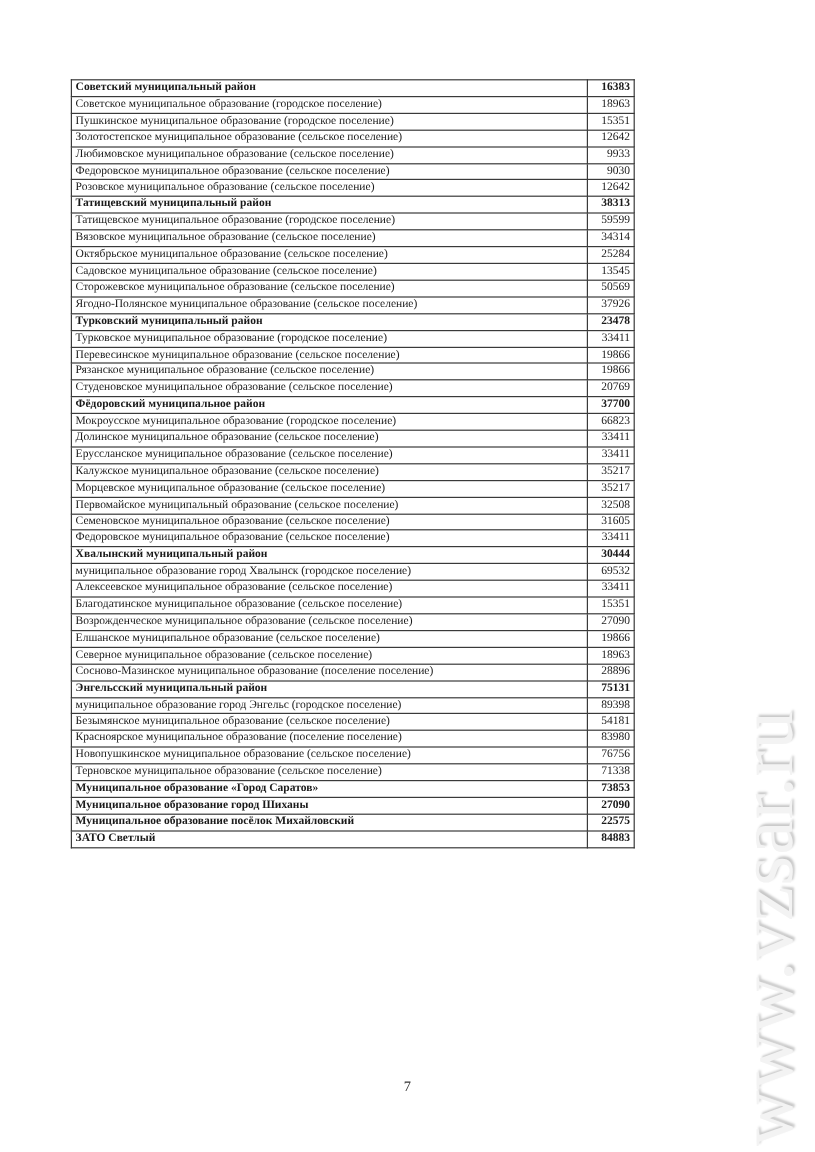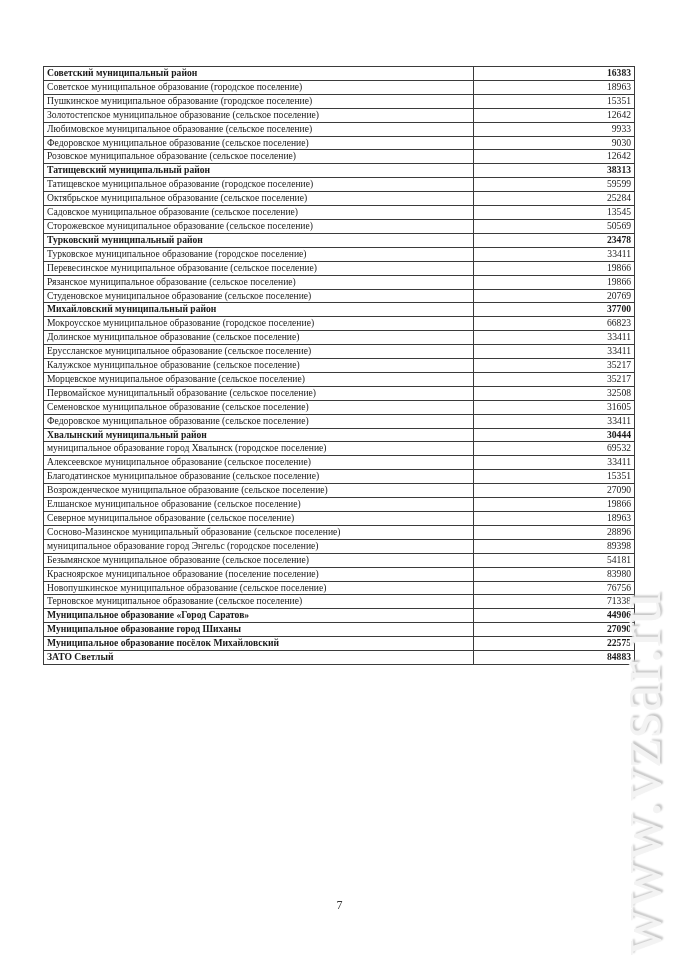--- a/index.html
+++ b/index.html
@@ -10,23 +10,23 @@
   body {
     width: 679px;
     height: 960px;
     position: relative;
     overflow: hidden;
     font-family: "DejaVu Serif", "Liberation Serif", serif;
     color: #1a1a1a;
   }
   .page-table {
     position: absolute;
-    left: 43px;
+    left: 59px;
     top: 66px;
-    width: 592px;
+    width: 470px;
     border-collapse: collapse;
     table-layout: fixed;
   }
   .page-table td {
     border: 1px solid #3a3a3a;
     height: 12.9px;
     padding: 0 3px;
     font-size: 9.6px;
     line-height: 12.9px;
     white-space: nowrap;
@@ -96,31 +96,39 @@
       </tr>
       <tr class="bold">
         <td class="name">Татищевский муниципальный район</td>
         <td class="val">38313</td>
       </tr>
       <tr>
         <td class="name">Татищевское муниципальное образование (городское поселение)</td>
         <td class="val">59599</td>
       </tr>
       <tr>
+        <td class="name">Вязовское муниципальное образование (сельское поселение)</td>
+        <td class="val">34314</td>
+      </tr>
+      <tr>
         <td class="name">Октябрьское муниципальное образование (сельское поселение)</td>
         <td class="val">25284</td>
       </tr>
       <tr>
         <td class="name">Садовское муниципальное образование (сельское поселение)</td>
         <td class="val">13545</td>
       </tr>
       <tr>
         <td class="name">Сторожевское муниципальное образование (сельское поселение)</td>
         <td class="val">50569</td>
       </tr>
+      <tr>
+        <td class="name">Ягодно-Полянское муниципальное образование (сельское поселение)</td>
+        <td class="val">37926</td>
+      </tr>
       <tr class="bold">
         <td class="name">Турковский муниципальный район</td>
         <td class="val">23478</td>
       </tr>
       <tr>
         <td class="name">Турковское муниципальное образование (городское поселение)</td>
         <td class="val">33411</td>
       </tr>
       <tr>
         <td class="name">Перевесинское муниципальное образование (сельское поселение)</td>
@@ -128,21 +136,21 @@
       </tr>
       <tr>
         <td class="name">Рязанское муниципальное образование (сельское поселение)</td>
         <td class="val">19866</td>
       </tr>
       <tr>
         <td class="name">Студеновское муниципальное образование (сельское поселение)</td>
         <td class="val">20769</td>
       </tr>
       <tr class="bold">
-        <td class="name">Михайловский муниципальный район</td>
+        <td class="name">Фёдоровский муниципальное район</td>
         <td class="val">37700</td>
       </tr>
       <tr>
         <td class="name">Мокроусское муниципальное образование (городское поселение)</td>
         <td class="val">66823</td>
       </tr>
       <tr>
         <td class="name">Долинское муниципальное образование (сельское поселение)</td>
         <td class="val">33411</td>
       </tr>
@@ -192,22 +200,26 @@
       </tr>
       <tr>
         <td class="name">Елшанское муниципальное образование (сельское поселение)</td>
         <td class="val">19866</td>
       </tr>
       <tr>
         <td class="name">Северное муниципальное образование (сельское поселение)</td>
         <td class="val">18963</td>
       </tr>
       <tr>
-        <td class="name">Сосново-Мазинское муниципальный образование (сельское поселение)</td>
+        <td class="name">Сосново-Мазинское муниципальное образование (поселение поселение)</td>
         <td class="val">28896</td>
+      </tr>
+      <tr class="bold">
+        <td class="name">Энгельсский муниципальный район</td>
+        <td class="val">75131</td>
       </tr>
       <tr>
         <td class="name">муниципальное образование город Энгельс (городское поселение)</td>
         <td class="val">89398</td>
       </tr>
       <tr>
         <td class="name">Безымянское муниципальное образование (сельское поселение)</td>
         <td class="val">54181</td>
       </tr>
       <tr>
@@ -217,21 +229,21 @@
       <tr>
         <td class="name">Новопушкинское муниципальное образование (сельское поселение)</td>
         <td class="val">76756</td>
       </tr>
       <tr>
         <td class="name">Терновское муниципальное образование (сельское поселение)</td>
         <td class="val">71338</td>
       </tr>
       <tr class="bold">
         <td class="name">Муниципальное образование «Город Саратов»</td>
-        <td class="val">44906</td>
+        <td class="val">73853</td>
       </tr>
       <tr class="bold">
         <td class="name">Муниципальное образование город Шиханы</td>
         <td class="val">27090</td>
       </tr>
       <tr class="bold">
         <td class="name">Муниципальное образование посёлок Михайловский</td>
         <td class="val">22575</td>
       </tr>
       <tr class="bold">

